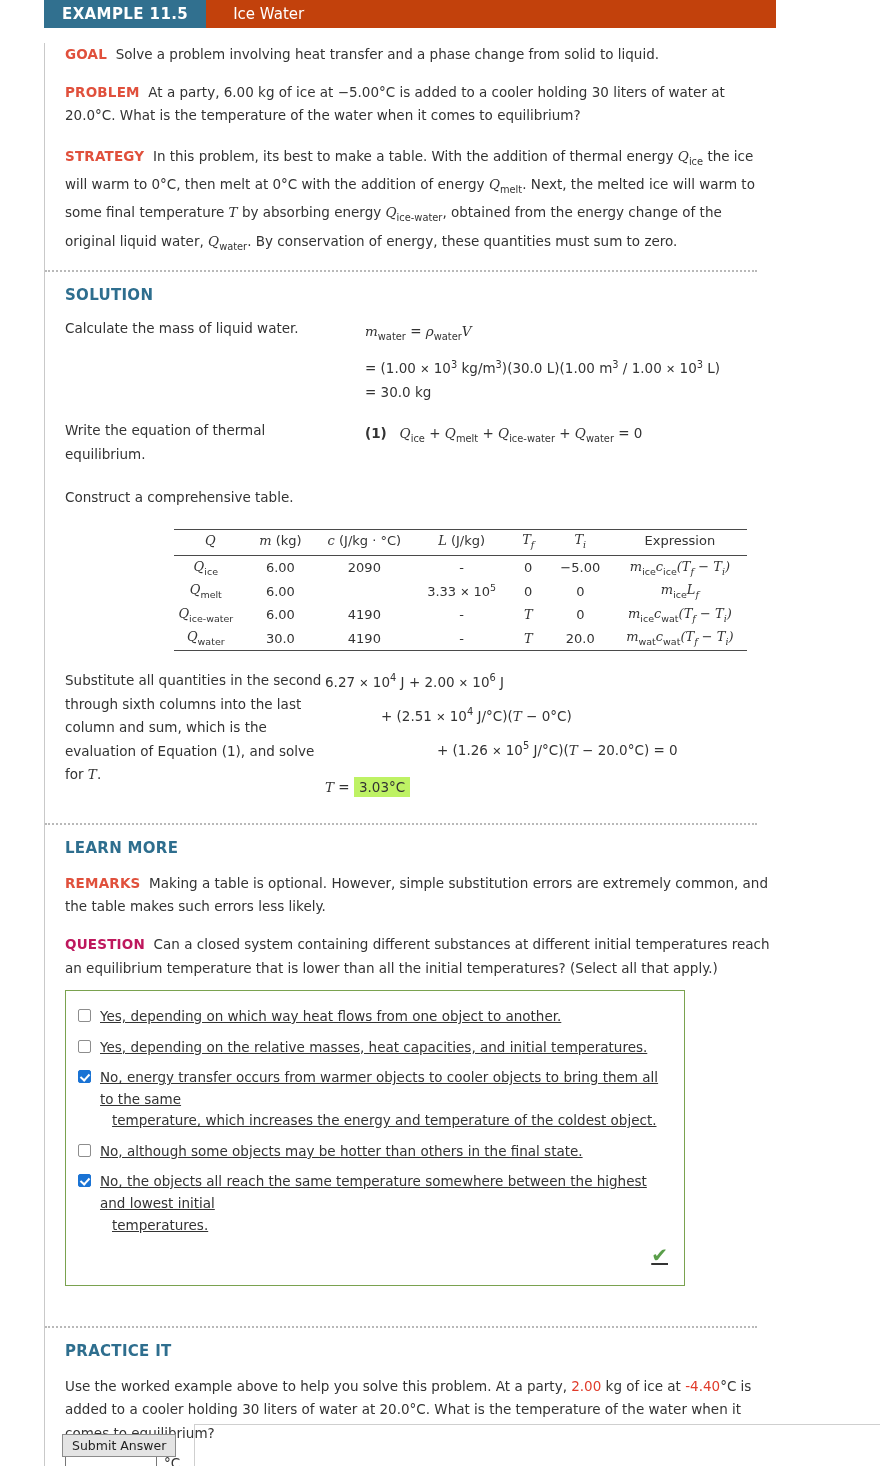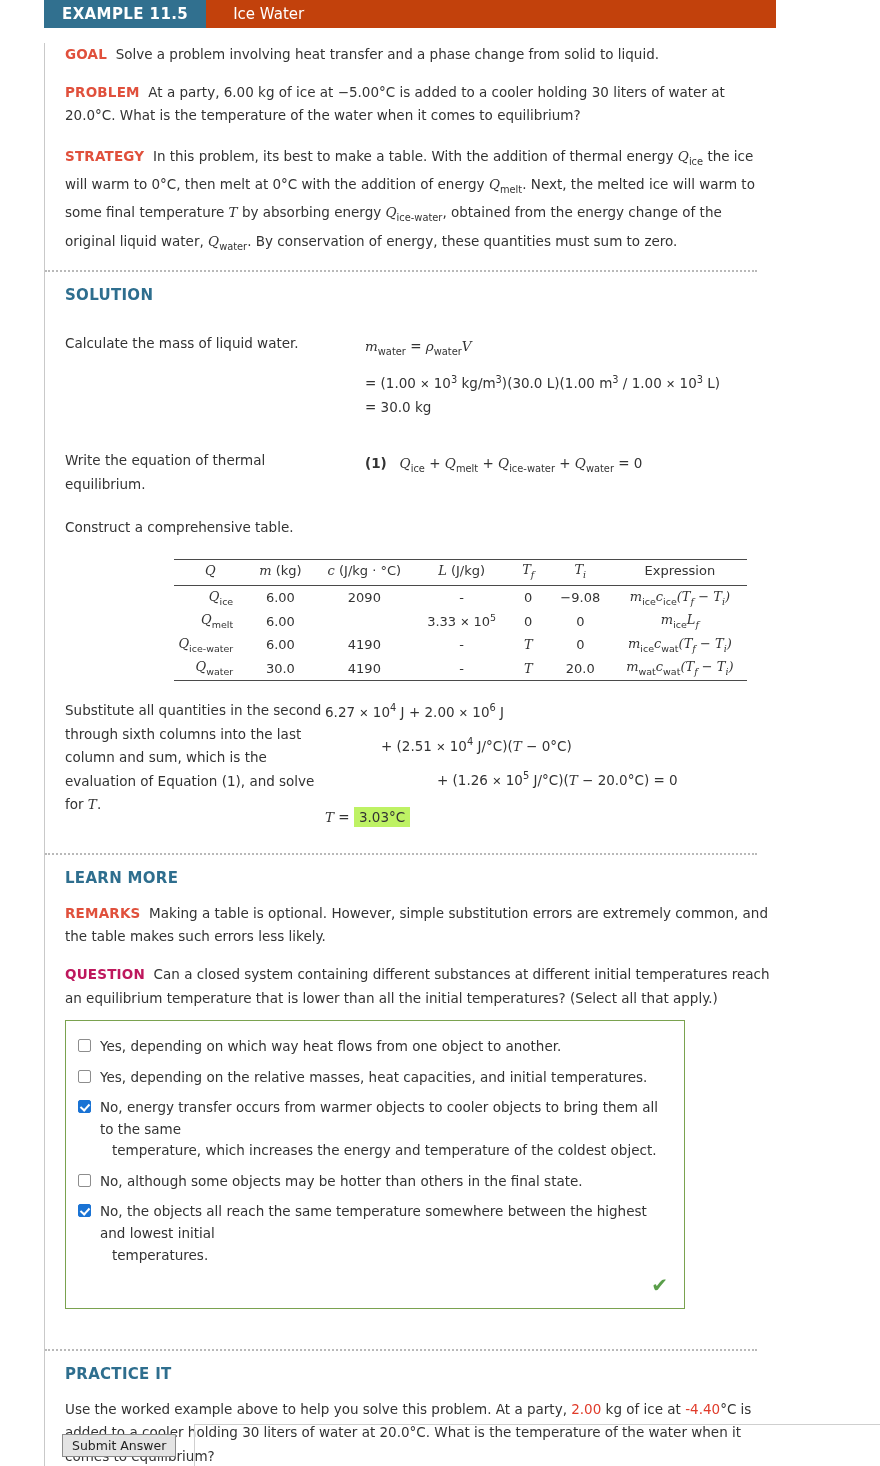--- a/index.html
+++ b/index.html
@@ -57,52 +57,53 @@
   }
 
   
   .mi { font-family: "DejaVu Serif", serif; font-style: italic; }
   .mu { font-family: "DejaVu Sans", sans-serif; font-style: normal; }
   sub.s { font-size: 73%; font-style: normal; font-family: "DejaVu Sans", sans-serif; }
   sup.s { font-size: 73%; font-style: normal; font-family: "DejaVu Sans", sans-serif; }
   .times { font-family: "DejaVu Sans", sans-serif; font-weight: bold; font-size: 11px; }
 
   
-  .step { display: flex; margin-top: 28px; }
+  .step { display: flex; margin-top: 13px; }
   .step .desc { width: 300px; line-height: 1.72; flex: none; }
   .step .math { flex: 1; line-height: 2.1; }
 
   
   .tbl-wrap { margin-top: 20px; display: flex; justify-content: center; }
   table.data {
     border-collapse: collapse;
     font-size: 13px;
     margin-left: 80px;
   }
   table.data thead th {
     font-weight: normal; padding: 2px 13px 5px 13px;
     border-top: 1.2px solid #4a4a4a;
     border-bottom: 1.2px solid #4a4a4a;
     text-align: center; white-space: nowrap;
   }
   table.data tbody td {
     padding: 3px 13px; text-align: center; white-space: nowrap;
   }
   table.data tbody tr:last-child td { border-bottom: 1.2px solid #4a4a4a; }
-  table.data td.c0 { text-align: right; padding-left: 4px; }
+  table.data td.c0 { text-align: center; padding-left: 4px; }
   table.data td.cexp { text-align: center; }
 
   
   .hl { background: #bef264; padding: 2px 5px; }
 
   
   .choices {
     margin-top: 10px; border: 1px solid #7aa24f;
-    padding: 10px 12px 13px 12px; width: 620px; box-sizing: border-box;
+    padding: 10px 12px 20px 12px; width: 620px; box-sizing: border-box;
     position: relative;
+    text-decoration: underline;
   }
   .choice { display: flex; align-items: flex-start; margin: 5px 0 9px 0; }
   .cb {
     width: 13px; height: 13px; flex: none;
     border: 1px solid #8d8d8d; background: #ffffff;
     border-radius: 2px; margin: 3px 9px 0 0; box-sizing: border-box;
   }
   .cb.on { background: #1a73d4; border-color: #1a73d4; position: relative; }
   .cb.on::after {
     content: ""; position: absolute; left: 3px; top: 0.5px;
@@ -229,21 +230,21 @@
             <th>Expression</th>
           </tr>
         </thead>
         <tbody>
           <tr>
             <td class="c0"><span class="mi">Q<sub class="s">ice</sub></span></td>
             <td>6.00</td>
             <td>2090</td>
             <td>-</td>
             <td>0</td>
-            <td>−9.08</td>
+            <td>−5.00</td>
             <td class="cexp">
               <span class="mi">m<sub class="s">ice</sub></span><span class="mi">c<sub class="s">ice</sub></span><span class="mi">(T<sub class="s" style="font-style:italic;font-family:'DejaVu Serif',serif">f</sub> − T<sub class="s" style="font-style:italic;font-family:'DejaVu Serif',serif">i</sub>)</span>
             </td>
           </tr>
           <tr>
             <td class="c0"><span class="mi">Q<sub class="s">melt</sub></span></td>
             <td>6.00</td>
             <td></td>
             <td>3.33 <span class="times">✕</span> 10<sup class="s">5</sup></td>
             <td>0</td>

